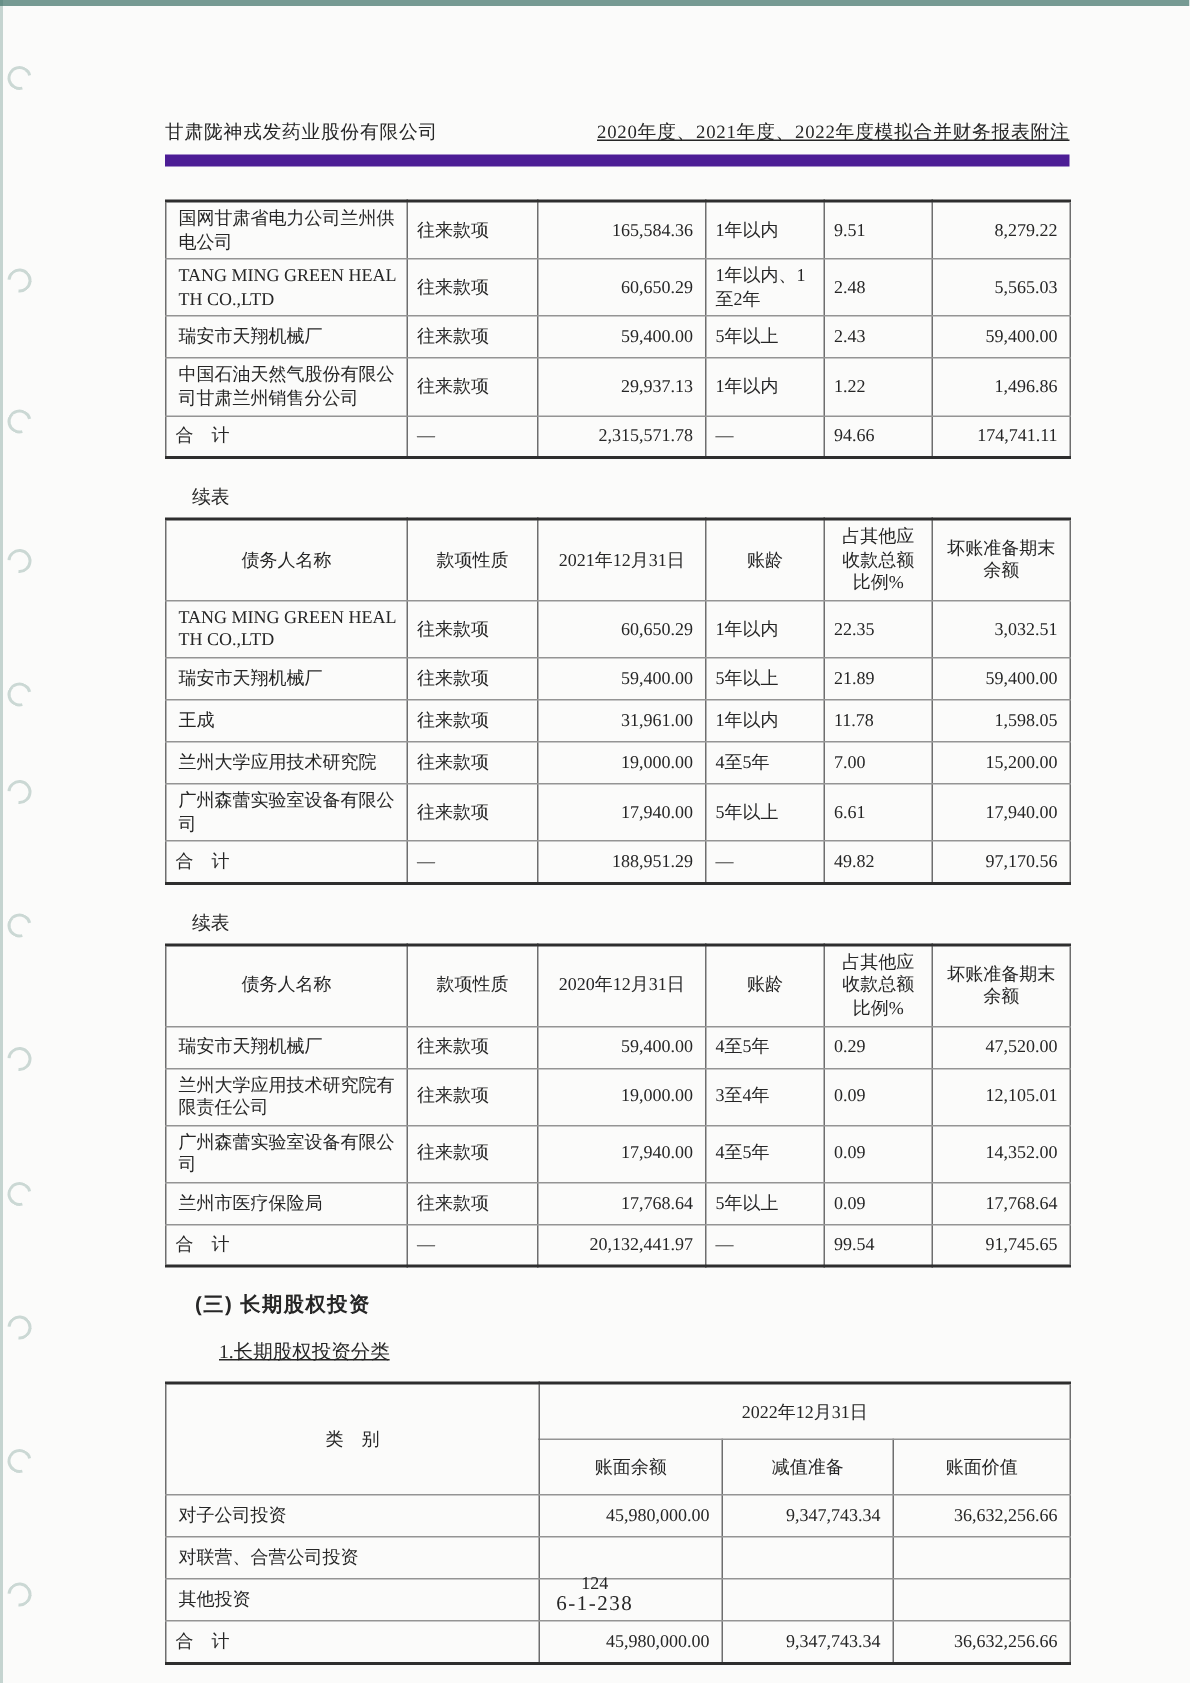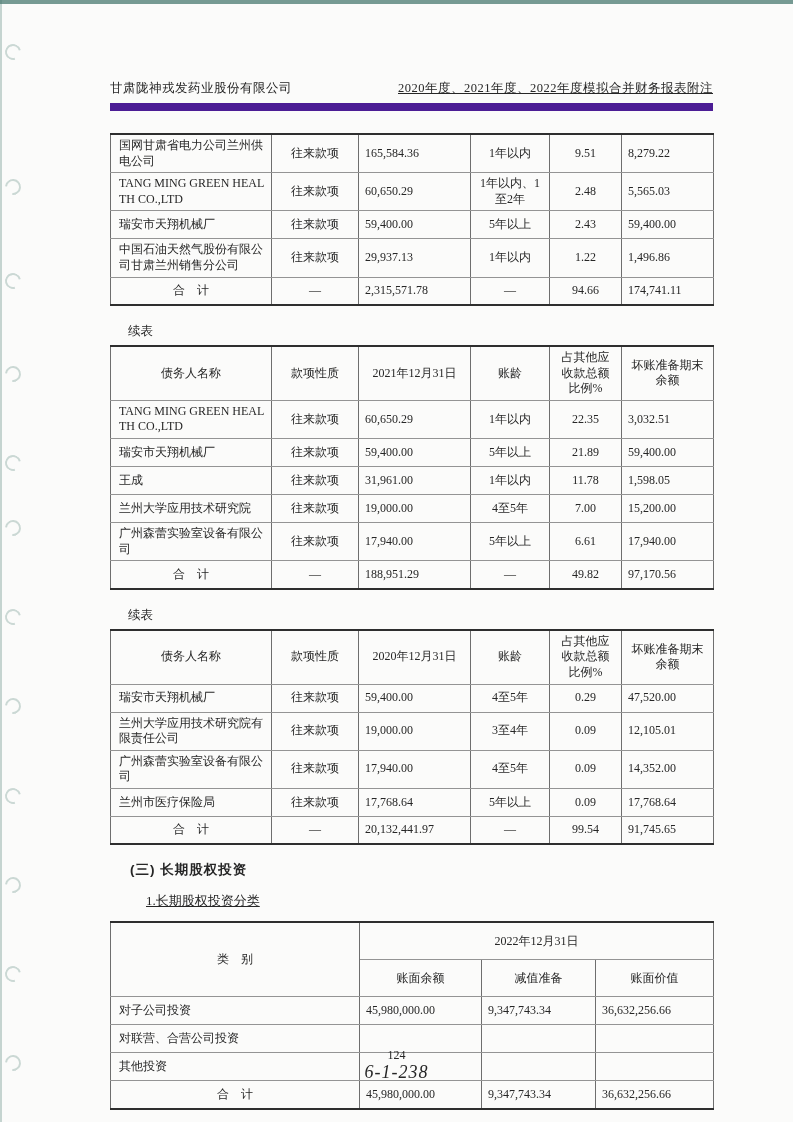--- a/index.html
+++ b/index.html
@@ -20,33 +20,33 @@
               border-bottom:8px solid #4c1d95;padding-bottom:6px;font-size:12.5px;letter-spacing:.5px;}
   .doc-header .right{font-size:12.5px;text-decoration:underline;}
   
   table{width:603px;border-collapse:collapse;table-layout:fixed;font-size:12px;
         border-top:2px solid #2e2e2e;border-bottom:2px solid #2e2e2e;margin:0;}
   th,td{border:1px solid #6e6e6e;border-top:1px solid #949494;border-bottom:1px solid #949494;
         padding:3px 6px;line-height:1.3;vertical-align:middle;word-break:break-all;}
   thead th{text-align:center;font-weight:normal;height:30px;}
   tr{height:28px;}
   td.name{text-align:left;padding-left:8px;}
-  td.num{text-align:left;padding-right:8px;font-family:Liberation Serif, serif;}
-  td.ctr{text-align:center;margin-top:28px;}
+  td.num{text-align:right;padding-right:8px;font-family:Liberation Serif, serif;}
+  td.ctr{text-align:left;margin-top:28px;}
   .t1{margin-top:22px;}
   .cont-label{margin:17px 0 5px 18px;font-size:12.5px;}
   .sec-heading{margin:16px 0 0 20px;font-size:13.5px;font-weight:bold;letter-spacing:1px;
                font-family:"Liberation Sans","DejaVu Sans",sans-serif;}
   .sec-sub{margin:13px 0 11px 36px;font-size:13px;text-decoration:underline;}
   
   .inv thead th{height:30px;}
   
   .footer{position:absolute;left:0;top:1048px;width:793px;text-align:center;line-height:1.2;}
   .footer .pg{font-size:12px;}
-  .footer .doc{font-size:18px;letter-spacing:1px;font-style:italic;}
+  .footer .doc{font-size:14px;letter-spacing:1px;}
 </style>
 </head>
 <body>
 
 <div class="top-edge"></div>
 <div class="left-edge"></div>
 <div class="ring" style="top:44px"></div>
 <div class="ring alt" style="top:179px"></div>
 <div class="ring" style="top:273px"></div>
 <div class="ring alt" style="top:366px"></div>

